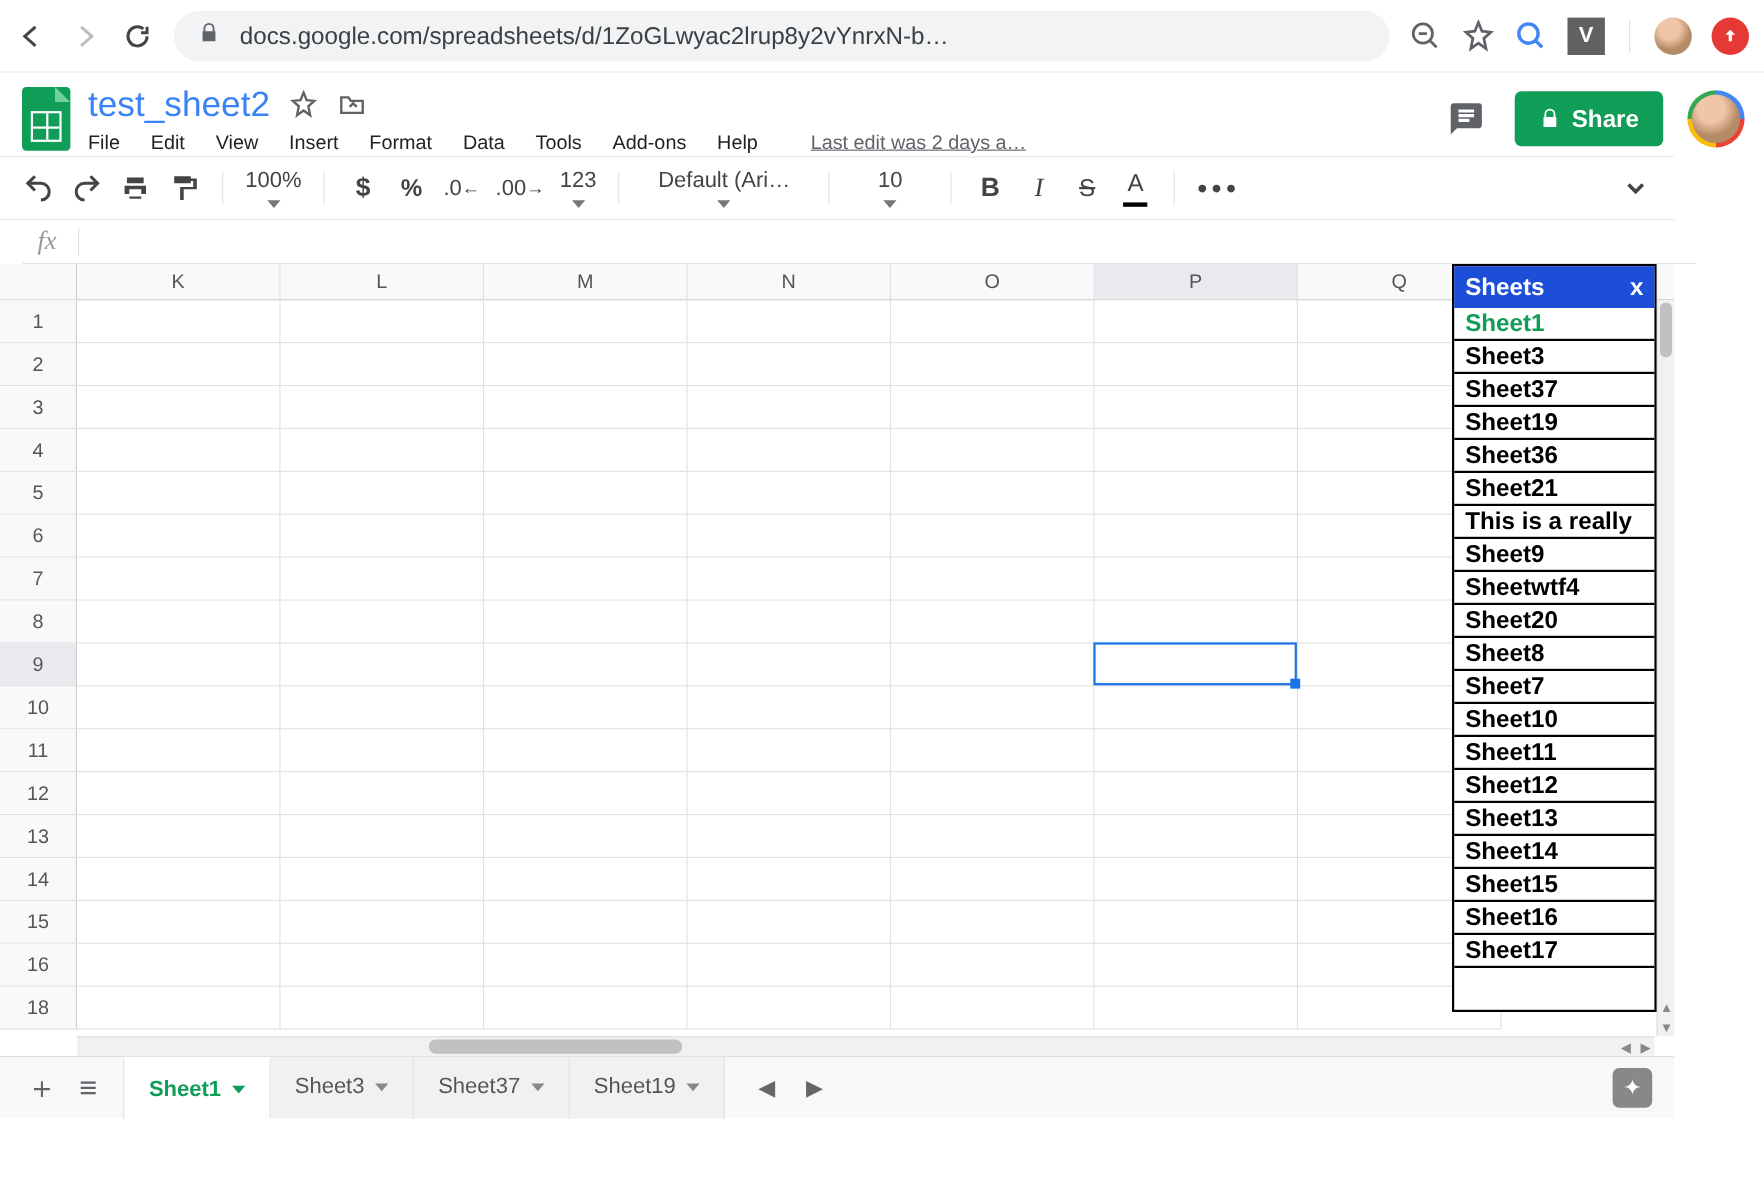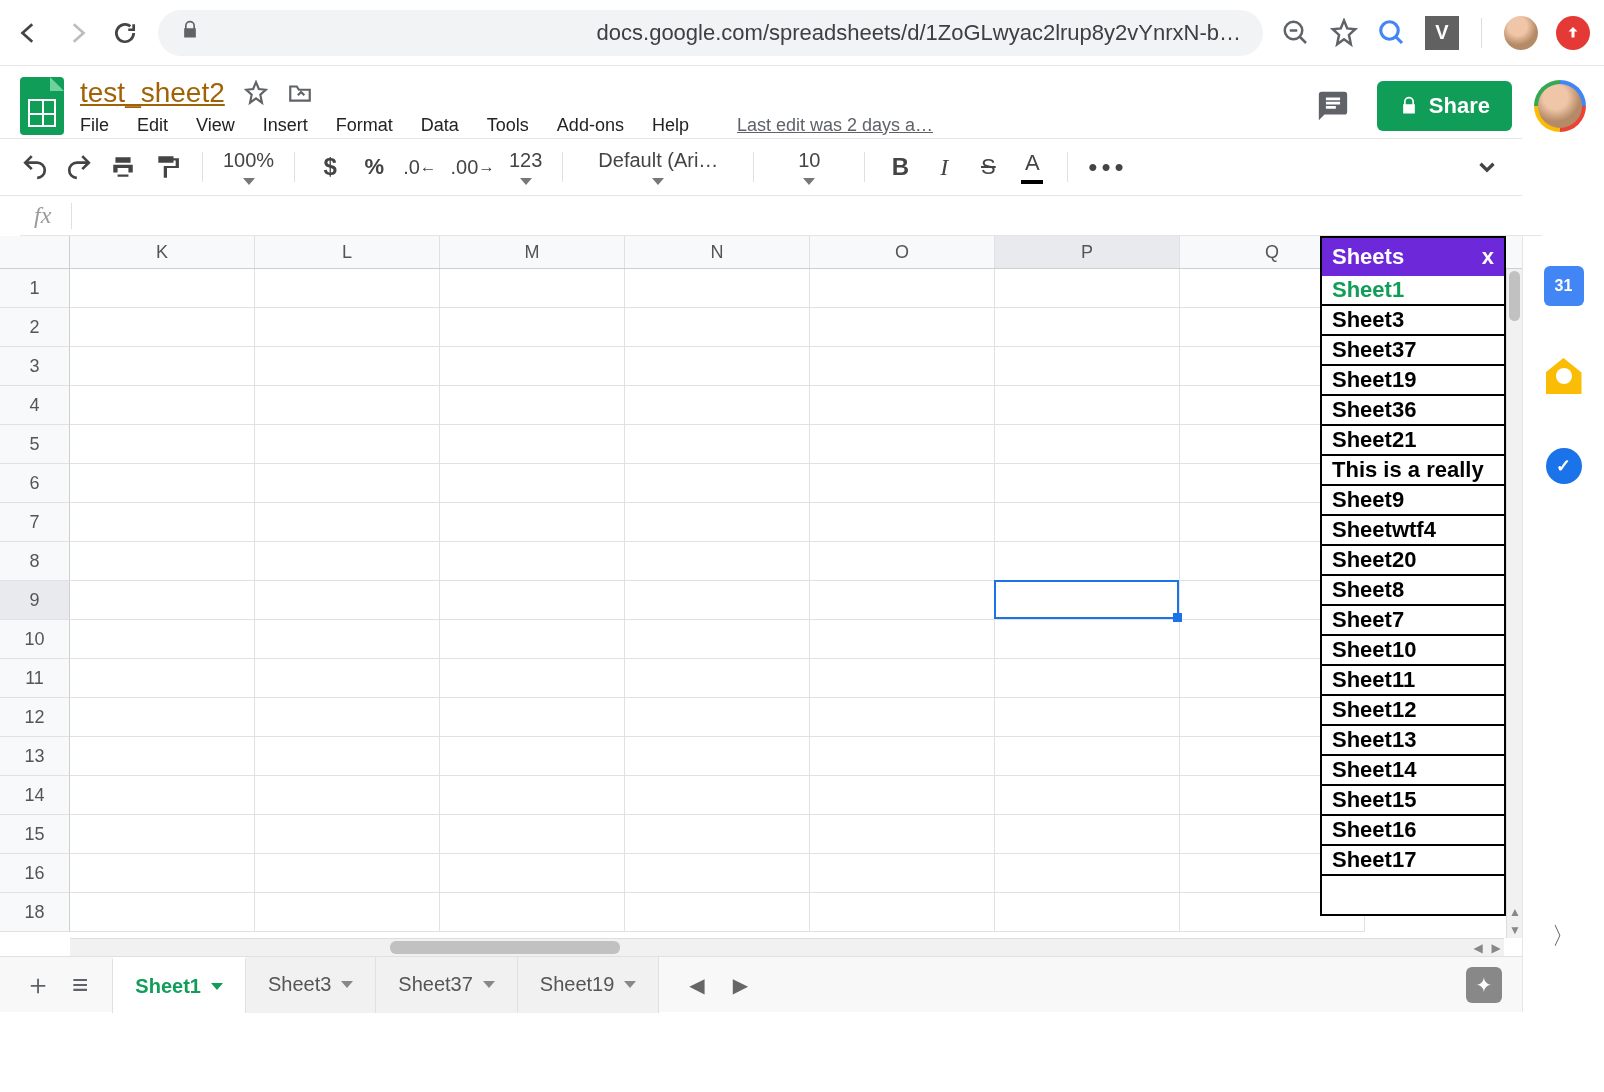--- a/index.html
+++ b/index.html
@@ -1,17 +1,17 @@
 <!DOCTYPE html>
 <html><head>
 <meta charset="utf-8">
 <style>
   * { box-sizing: border-box; margin: 0; padding: 0; }
   body { font-family: Arial, Helvetica, sans-serif; width:1604px; height:1092px; background:#fff; overflow:hidden; color:#333; }
-  .browser-bar { height:66px; display:flex; align-items:center; padding:0 14px; gap:18px; border-bottom:1px solid #e8e8e8;text-align:right; }
+  .browser-bar { height:66px; display:flex; align-items:center; padding:0 14px; gap:18px; border-bottom:1px solid #e8e8e8; }
   .nav-ico { width:30px; height:30px; display:flex; align-items:center; justify-content:center; color:#444; }
   .nav-ico svg { width:26px; height:26px; }
   .nav-ico.dis { color:#bdbdbd; }
   .url-bar { flex:1; height:46px; border-radius:23px; background:#f1f3f4; display:flex; align-items:center; padding:0 22px; color:#3c4043; font-size:22px; gap:18px; }
   .url-text { flex:1; white-space:nowrap; overflow:hidden; text-overflow:ellipsis; }
   .br-ico { width:30px; height:30px; display:flex; align-items:center; justify-content:center; color:#606368; }
   .ext-badge { width:34px; height:34px; background:#616161; color:#fff; display:flex; align-items:center; justify-content:center; font-size:20px; font-weight:bold; }
   .avatar { width:34px; height:34px; border-radius:50%; background: radial-gradient(circle at 40% 30%, #f0c6a8 30%, #b58a66 60%); }
   .update-dot { width:34px; height:34px; border-radius:50%; background:#e53935; display:flex; align-items:center; justify-content:center; }
   .update-dot svg { width:18px; height:18px; fill:#fff; }
@@ -19,21 +19,21 @@
 
   .docbar { display:flex; align-items:center; padding:10px 18px 2px 18px; gap:14px; }
   .sheets-logo { width:48px; height:60px; display:flex; align-items:center; justify-content:center; }
   .sheets-logo-box { width:44px; height:58px; background:#0f9d58; border-radius:4px; position:relative; }
   .sheets-logo-fold { position:absolute; top:0; right:0; width:14px; height:14px; background:#6ed19e; clip-path: polygon(0 0,100% 100%,0 100%); }
   .sheets-logo-grid { position:absolute; left:8px; right:8px; top:22px; bottom:8px; border:2px solid #fff; }
   .sheets-logo-grid::before { content:""; position:absolute; left:50%; top:0; bottom:0; width:2px; background:#fff; }
   .sheets-logo-grid::after { content:""; position:absolute; top:50%; left:0; right:0; height:2px; background:#fff; }
   .title-col { display:flex; flex-direction:column; gap:2px; flex:1; }
   .title-row { display:flex; align-items:center; gap:18px; }
-  .doc-title { font-size:28px; font-weight:400; color:#a16207;text-decoration:underline; }
+  .doc-title { font-size:32px; font-weight:400; color:#3b82f6; }
   .star-ico, .folder-ico { width:26px; height:26px; color:#5f6368; }
   .menus { display:flex; gap:28px; font-size:18px; color:#222; margin-top:4px; align-items:baseline; }
   .menu-item { cursor:default; }
   .last-edit { color:#5f6368; text-decoration:underline; margin-left:20px; white-space:nowrap; overflow:hidden; text-overflow:ellipsis; max-width:240px; }
   .right-docbar { display:flex; align-items:center; gap:22px; }
   .comments-ico { width:44px; height:44px; display:flex; align-items:center; justify-content:center; color:#5f6368; }
   .share-btn { background:#0f9d58; color:#fff; border-radius:6px; padding:12px 22px; font-size:22px; font-weight:bold; display:flex; align-items:center; gap:10px;justify-content:center; }
   .share-btn svg { width:20px; height:20px; fill:#fff; }
   .user-avatar-wrap { width:52px; height:52px; border-radius:50%; display:flex; align-items:center; justify-content:center; background:conic-gradient(#4285F4 0 25%,#EA4335 25% 50%,#FBBC05 50% 75%,#34A853 75% 100%); }
   .user-avatar-wrap .avatar { width:44px; height:44px; }
@@ -71,21 +71,21 @@
   .active-cell { position:absolute; border:2px solid #1a73e8; pointer-events:none; }
   .active-handle { position:absolute; width:9px; height:9px; background:#1a73e8; bottom:-5px; right:-5px; }
 
   .scroll-track-v { position:absolute; right:0; top:33px; width:16px; bottom:18px; background:#f1f1f1; border-left:1px solid #ddd; }
   .scroll-thumb-v { position:absolute; left:2px; right:2px; top:2px; height:50px; background:#c1c1c1; border-radius:6px; }
   .scroll-arrow { position:absolute; width:16px; height:16px; display:flex; align-items:center; justify-content:center; color:#888; font-size:12px; }
   .scroll-track-h { position:absolute; bottom:0; left:70px; right:18px; height:18px; background:#f1f1f1; border-top:1px solid #ddd; }
   .scroll-thumb-h { position:absolute; top:2px; bottom:2px; left:320px; width:230px; background:#c1c1c1; border-radius:6px; }
 
   .sheets-panel { position:absolute; right:16px; top:0; width:186px; border:2px solid #000; background:#fff; z-index:10; }
-  .sheets-panel-hd { background:#6d28d9; color:#fff; display:flex; align-items:center; justify-content:space-between; padding:6px 10px; font-size:22px; font-weight:bold; }
+  .sheets-panel-hd { background:#1d4ed8; color:#fff; display:flex; align-items:center; justify-content:space-between; padding:6px 10px; font-size:22px; font-weight:bold; }
   .sheets-panel-close { font-family:Arial; font-weight:bold; }
   .sheets-panel-row { border-bottom:2px solid #000; padding:2px 10px; font-size:22px; font-weight:bold; white-space:nowrap; overflow:hidden; height:30px; display:flex; align-items:center; color:#000; }
   .sheets-panel-row.active { color:#0f9d58; }
   .sheets-panel-row.empty { height:38px; border-bottom:none; }
 
   .sidepanel { width:82px; border-left:1px solid #e6e6e6; display:flex; flex-direction:column; align-items:center; gap:50px; padding-top:30px; }
   .side-ico { width:40px; height:40px; display:flex; align-items:center; justify-content:center; border-radius:6px; }
   .cal-ico { background:#4285F4; color:#fff; font-size:16px; font-weight:bold; }
   .keep-ico { background:#fbbc05; width:36px; height:36px; clip-path: polygon(50% 0,100% 40%,100% 100%,0 100%,0 40%); display:flex; align-items:center; justify-content:center; }
   .keep-ico::after { content:""; width:16px; height:16px; border-radius:50%; background:#fff; }
@@ -537,25 +537,13 @@
         </div>
     <div class="sheet-nav">
       <span>◀</span>
       <span>▶</span>
     </div>
     <div class="sp"></div>
     <div class="explore-ico">✦</div>
   </div>
 </div>
 
-<div class="sidepanel">
-  <div class="side-ico cal-ico">
-        <span>31</span>
-      </div>
-  <div class="side-ico">
-        <div class="keep-ico"></div>
-      </div>
-  <div class="side-ico">
-        <div class="tasks-ico"></div>
-      </div>
-  <div class="side-expand">〉</div>
 </div>
-</div>
 
 </body></html>

